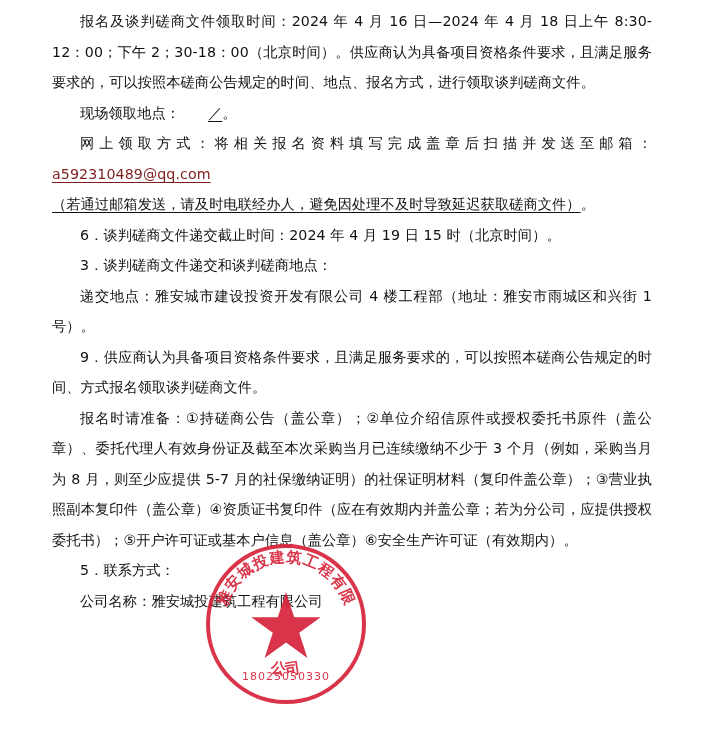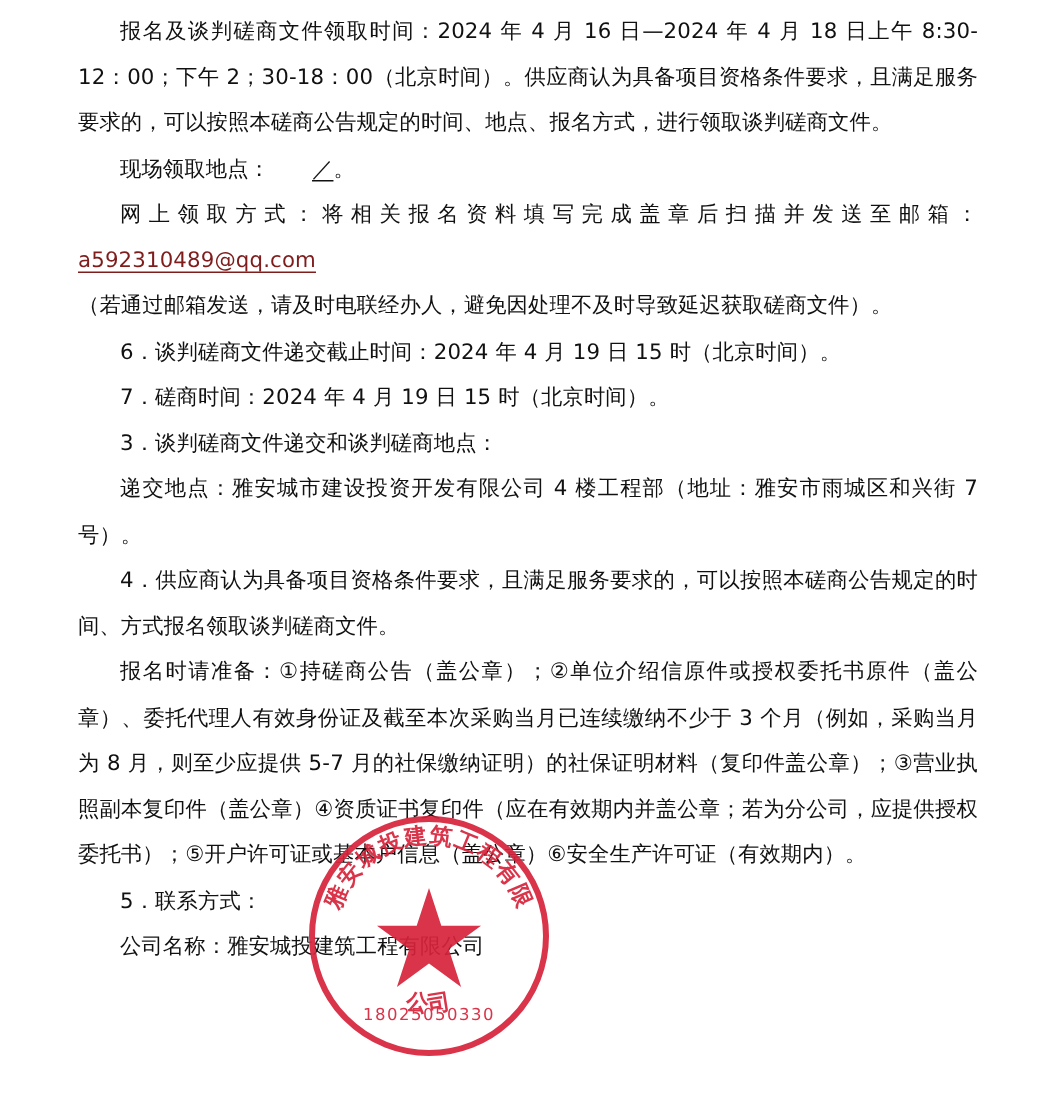--- a/index.html
+++ b/index.html
@@ -34,20 +34,21 @@
     color: #111;
   }
   p {
     margin: 0;
     padding: 0;
   }
   .indent2 {
     text-indent: 28px;
   }
   .u {
+    text-decoration: underline;
     text-underline-offset: 3px;
   }
   .blue-u {
     color: #7f1d1d;
     text-decoration: underline;
     text-underline-offset: 3px;
   }
   .gap-under {
     display: inline-block;
     min-width: 42px;
@@ -91,28 +92,27 @@
 
     <p class="indent2">报名及谈判磋商文件领取时间：2024 年 4 月 16 日—2024 年 4 月 18 日上午 8:30-12：00；下午 2；30-18：00（北京时间）。供应商认为具备项目资格条件要求，且满足服务要求的，可以按照本磋商公告规定的时间、地点、报名方式，进行领取谈判磋商文件。</p>
 
 
     <p class="indent2"><span>现场领取地点：</span><span class="gap-under">／</span><span>。</span></p>
 
     <p class="indent2"><span>网上领取方式：将相关报名资料填写完成盖章后扫描并发送至邮箱：</span><span class="blue-u">a592310489@qq.com</span><br><span class="u">（若通过邮箱发送，请及时电联经办人，避免因处理不及时导致延迟获取磋商文件）</span><span>。</span></p>
 
     <p class="indent2">6．谈判磋商文件递交截止时间：2024 年 4 月 19 日 15 时（北京时间）。</p>
 
-    <p class="indent2">7．磋商时间：2024 年 4 月 19 日 15 时（北京时间）。</p>
 
     <p class="indent2">3．谈判磋商文件递交和谈判磋商地点：</p>
 
-    <p class="indent2">递交地点：雅安城市建设投资开发有限公司 4 楼工程部（地址：雅安市雨城区和兴街 7 号）。</p>
+    <p class="indent2">递交地点：雅安城市建设投资开发有限公司 4 楼工程部（地址：雅安市雨城区和兴街 1 号）。</p>
 
 
-    <p class="indent2">4．供应商认为具备项目资格条件要求，且满足服务要求的，可以按照本磋商公告规定的时间、方式报名领取谈判磋商文件。</p>
+    <p class="indent2">9．供应商认为具备项目资格条件要求，且满足服务要求的，可以按照本磋商公告规定的时间、方式报名领取谈判磋商文件。</p>
 
     <p class="indent2">报名时请准备：①持磋商公告（盖公章）；②单位介绍信原件或授权委托书原件（盖公章）、委托代理人有效身份证及截至本次采购当月已连续缴纳不少于 3 个月（例如，采购当月为 8 月，则至少应提供 5-7 月的社保缴纳证明）的社保证明材料（复印件盖公章）；③营业执照副本复印件（盖公章）④资质证书复印件（应在有效期内并盖公章；若为分公司，应提供授权委托书）；⑤开户许可证或基本户信息（盖公章）⑥安全生产许可证（有效期内）。</p>
 
     <p class="indent2">5．联系方式：</p>
 
     <p class="indent2"><span>公司名称：</span><span>雅安城投建筑工程有限公司</span></p>
 
     <p class="indent2"></p>
 
   </div>

